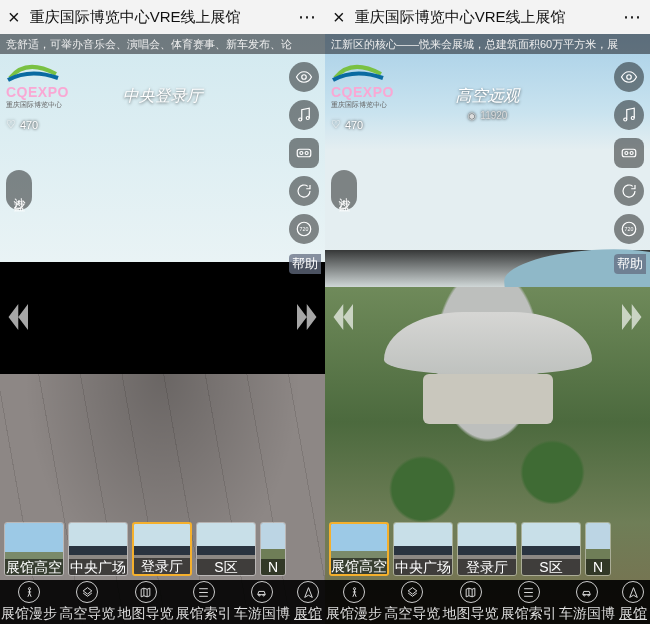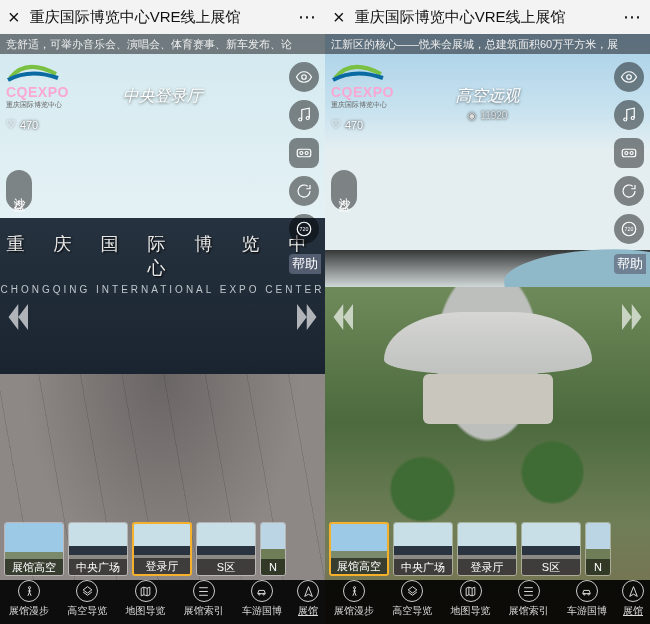--- a/index.html
+++ b/index.html
@@ -88,44 +88,40 @@
   .navarrow svg { width:100%; height:100%; fill:currentColor; }
   
   .thumbs { position:absolute; left:0; right:0; bottom:44px; height:58px;
     display:flex; gap:4px; padding:0 4px; z-index:45; }
   .thumb { position:relative; flex:0 0 60px; height:54px; border:1px solid rgba(255,255,255,.4);
     border-radius:3px; overflow:hidden; cursor:pointer; }
   .thumb.narrow { flex:0 0 26px; }
   .thumb.active { border:2px solid #f5b02c; }
   .thumb .tbg { position:absolute; inset:0; }
   .thumb .tlabel { position:absolute; left:0; right:0; bottom:0; height:16px;
-    background:rgba(0,0,0,.55); color:#fff; font-size:11px; text-align:center;
+    background:rgba(0,0,0,.55); color:#fff; font-size:14px; text-align:center;
     line-height:16px; overflow:hidden; }
   .tbg.sky { background:linear-gradient(#9cc9e6 55%, #7a8a6a 55%); }
   .tbg.plaza { background:linear-gradient(#c8dfe8 45%, #2a3440 45% 62%, #8c8884 62%); }
   .tbg.land { background:linear-gradient(#bcd5e4 50%, #6f7e57 50%); }
   
   .botnav { position:absolute; left:0; right:0; bottom:0; height:44px;
     background:rgba(0,0,0,.9); display:flex; z-index:50; }
   .bitem { flex:1; display:flex; flex-direction:column; align-items:center;
-    justify-content:flex-start; gap:2px; color:#ddd; font-size:10px; cursor:pointer; }
+    justify-content:center; gap:2px; color:#ddd; font-size:14px; cursor:pointer; }
   .bitem.narrow { flex:0 0 34px;text-decoration:underline; }
   .bicon { width:22px; height:22px; border:1.5px solid #ccc; border-radius:50%;
     display:flex; align-items:center; justify-content:center; }
   .bicon svg { width:13px; height:13px; stroke:#ddd; fill:none; stroke-width:1.8; }
 </style>
 </head>
 <body>
 
 <div class="panel bg-plaza">
   <div class="sky"></div>
-  <div class="building">
-    <div class="cn">重 庆 国 际 博 览 中 心</div>
-    <div class="en">CHONGQING INTERNATIONAL EXPO CENTER</div>
-  </div>
   <div class="ground"></div>
 
   <div class="titlebar">
     <span class="close">×</span>
     <span>重庆国际博览中心VRE线上展馆</span>
     <span class="dots">⋯</span>
   </div>
 
   <div class="banner">竞舒适，可举办音乐会、演唱会、体育赛事、新车发布、论</div>
 

